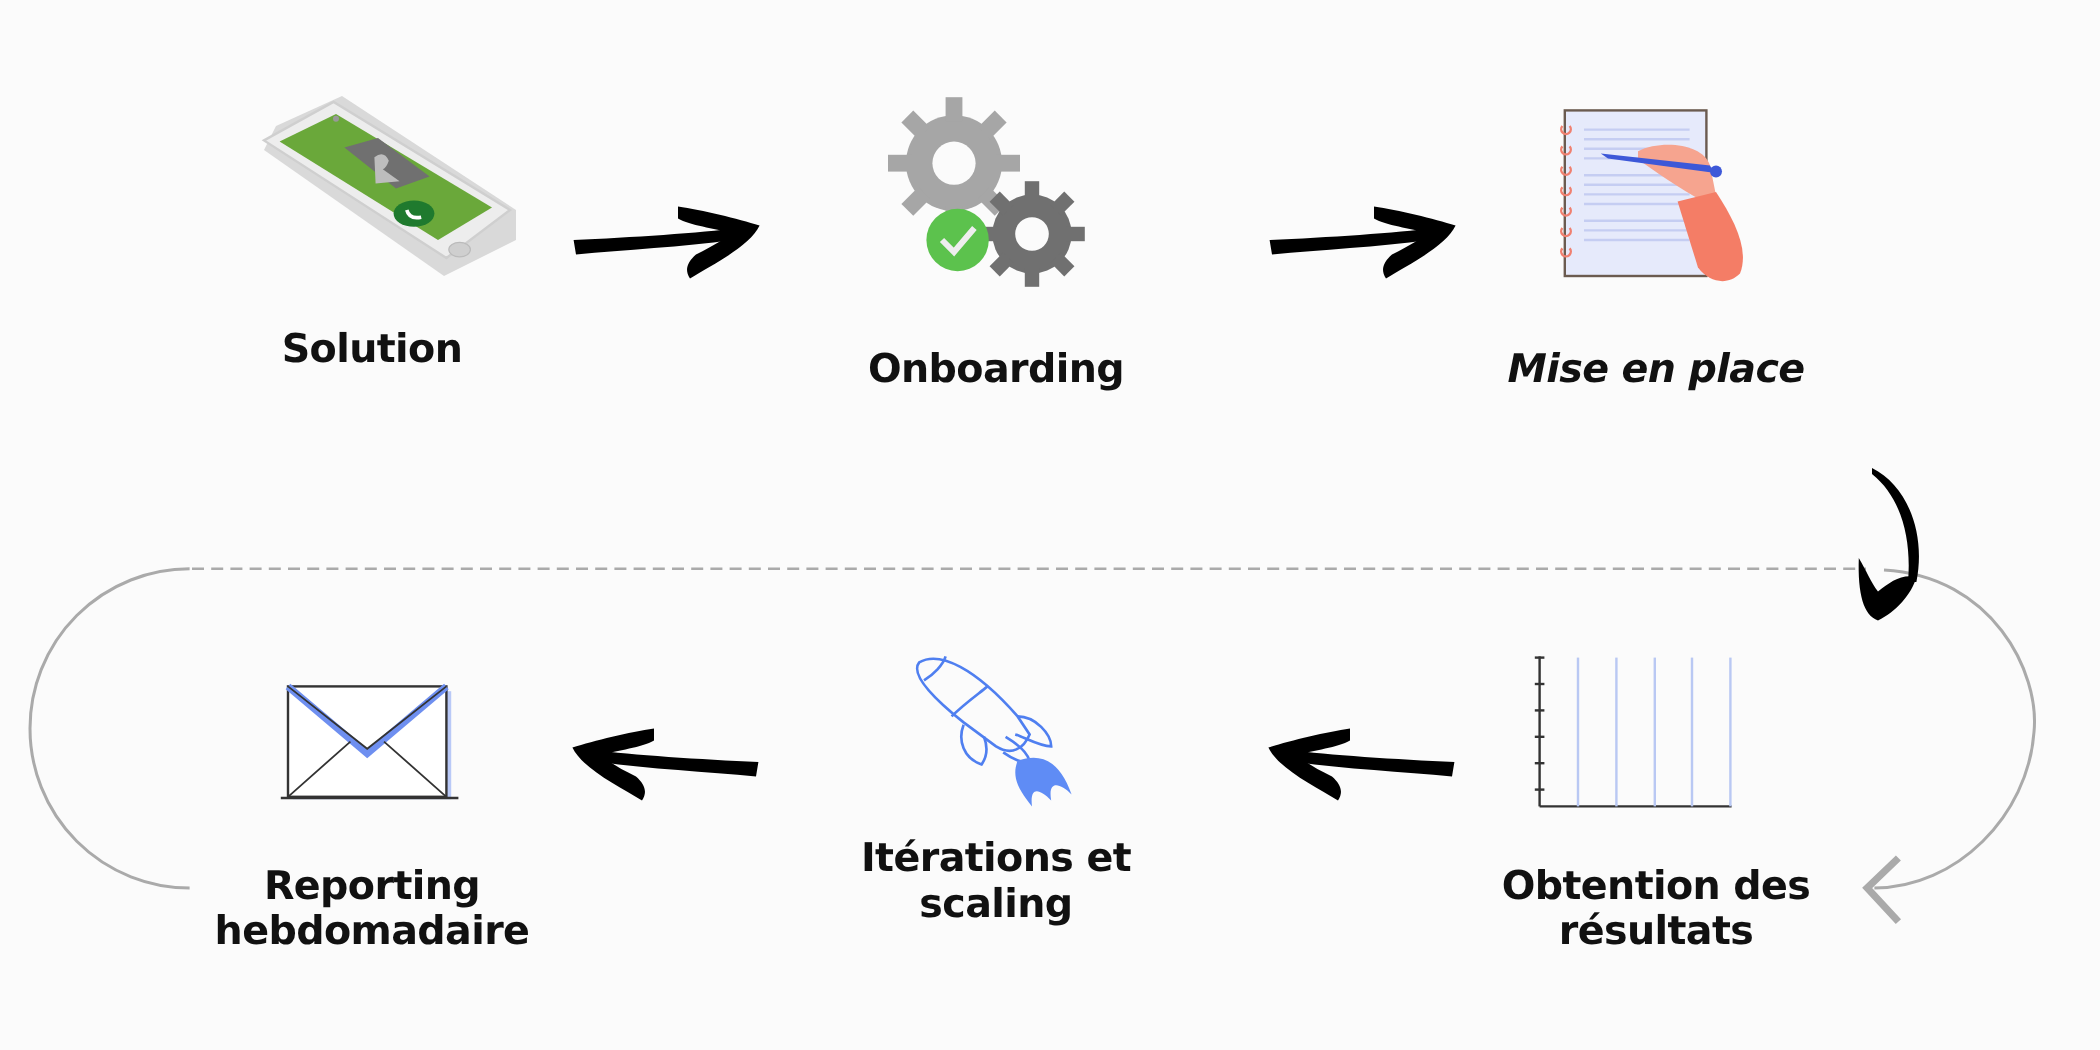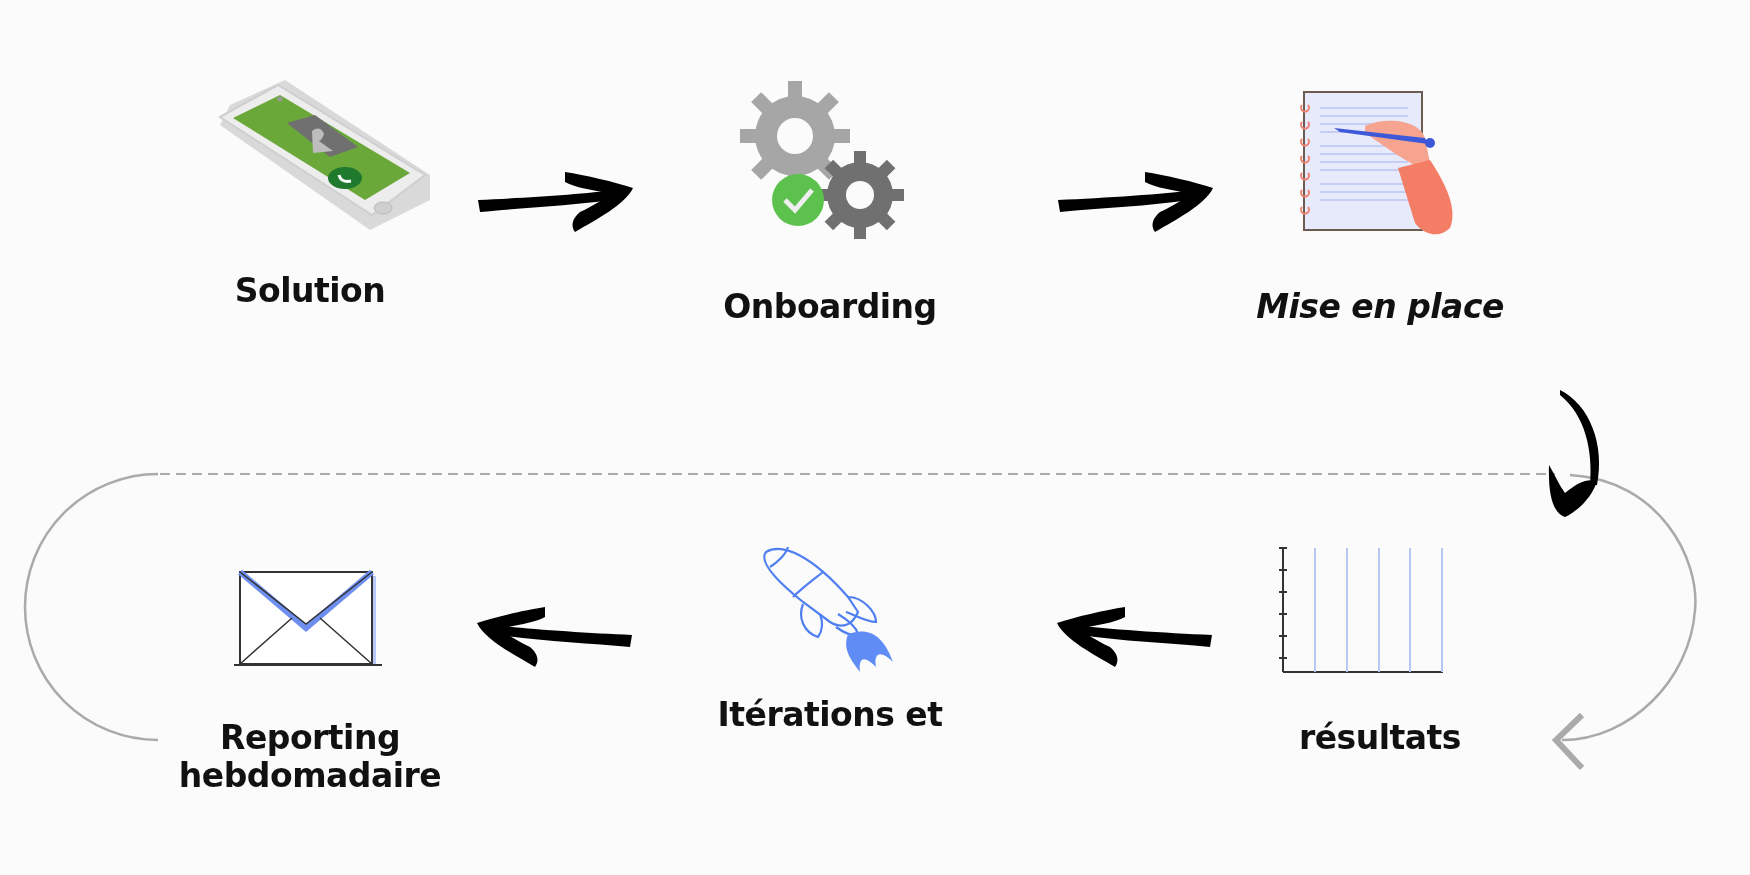--- a/index.html
+++ b/index.html
@@ -139,20 +139,21 @@
   </g>
   <g stroke="#b9c8f3" stroke-width="2">
     <line x1="40" y1="3" x2="40" y2="127"></line>
       <line x1="72" y1="3" x2="72" y2="127"></line>
     <line x1="104" y1="3" x2="104" y2="127"></line>
       <line x1="135" y1="3" x2="135" y2="127"></line>
     <line x1="167" y1="3" x2="167" y2="127"></line>
   </g>
 </svg>
 <div class="label" style="left:1220px;top:719px;width:320px;">
+  <span>Obtention des</span>
   <span>résultats</span>
 </div>
 
 <svg width="160" height="80" style="left:1055px;top:605px;transform:scaleX(-1);">
   <path d="M3,30 C50,28 110,24 140,20 L135,30 C95,36 45,38 5,42 Z" fill="#000"></path>
   <path d="M90,2 C110,5 140,12 158,18 C150,35 120,50 100,62 C95,55 98,48 105,42 C120,35 130,28 135,24 C120,20 100,18 90,12 Z" fill="#000"></path>
 </svg>
 
 <svg width="160" height="130" style="left:758px;top:542px;">
   <g fill="none" stroke="#4f7ff0" stroke-width="2.2">
@@ -160,20 +161,21 @@
     <path d="M12,25 C20,20 28,12 30,5"></path>
     <path d="M35,55 C45,45 55,38 65,30"></path>
     <path d="M90,55 C105,55 118,70 118,80 C108,80 95,72 88,70"></path>
     <path d="M45,62 C40,75 45,90 60,95 C65,88 65,80 62,72"></path>
     <path d="M80,72 C90,78 98,85 100,92 C95,95 85,90 78,85"></path>
   </g>
   <path d="M90,92 C110,85 125,92 135,120 C125,110 115,108 118,125 C108,115 100,113 102,130 C90,115 85,105 90,92 Z" fill="#5f8cf5"></path>
 </svg>
 <div class="label" style="left:670px;top:696px;width:320px;">
   <span>Itérations et</span>
+  <span>scaling</span>
 </div>
 
 <svg width="160" height="80" style="left:475px;top:605px;transform:scaleX(-1);">
   <path d="M3,30 C50,28 110,24 140,20 L135,30 C95,36 45,38 5,42 Z" fill="#000"></path>
   <path d="M90,2 C110,5 140,12 158,18 C150,35 120,50 100,62 C95,55 98,48 105,42 C120,35 130,28 135,24 C120,20 100,18 90,12 Z" fill="#000"></path>
 </svg>
 
 <svg width="160" height="110" style="left:232px;top:570px;">
   <rect x="12" y="6" width="132" height="90" fill="#b9c9f7"></rect>
   <rect x="8" y="2" width="132" height="92" fill="#fff" stroke="#333" stroke-width="2"></rect>

